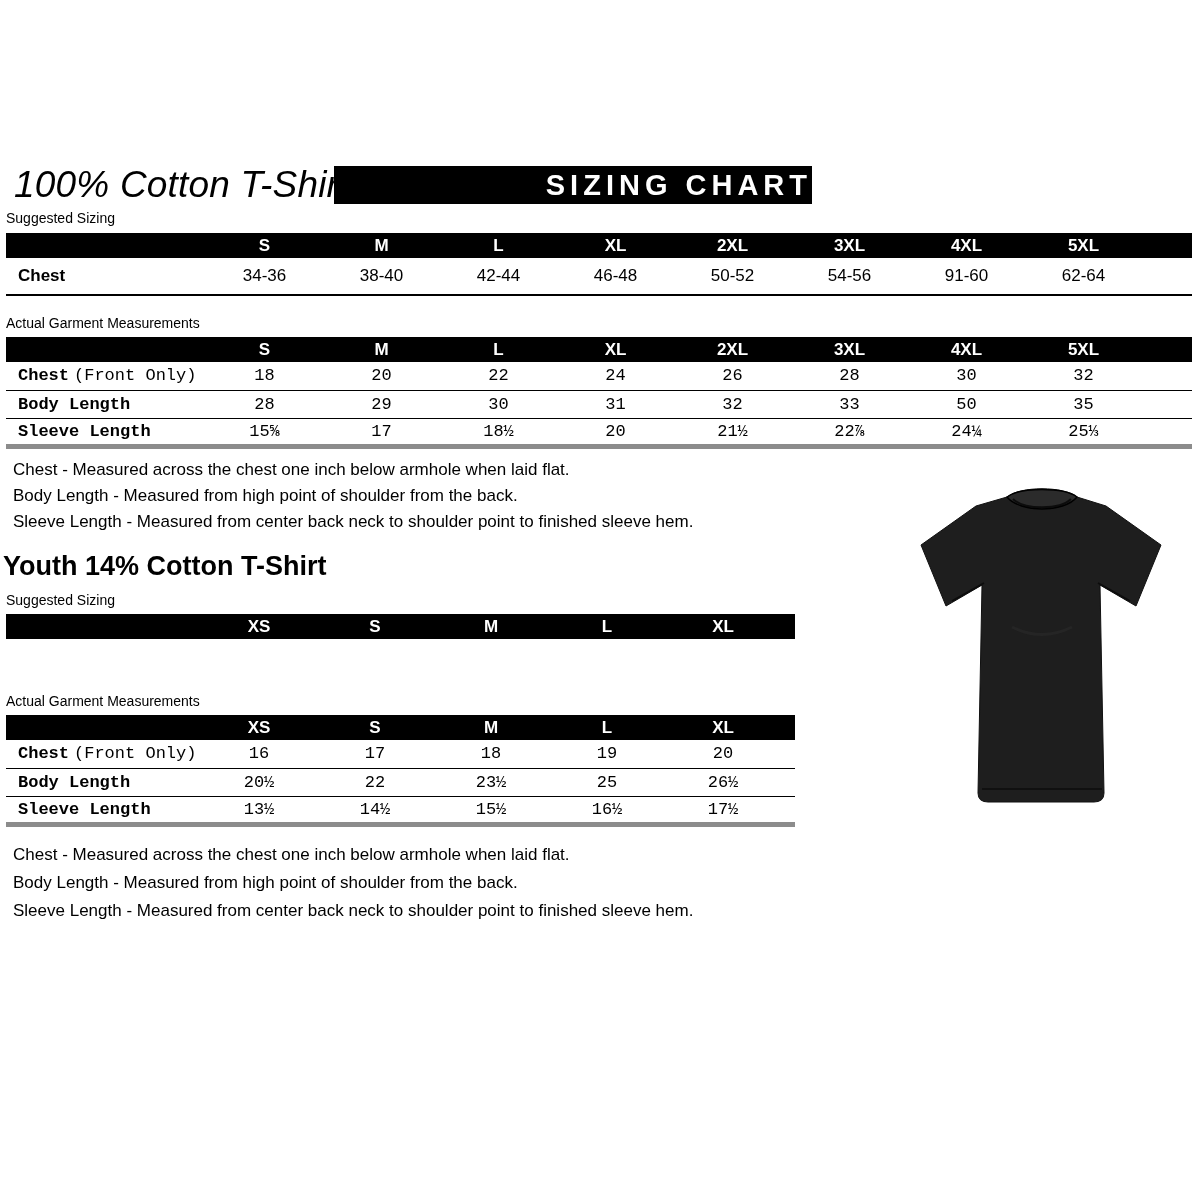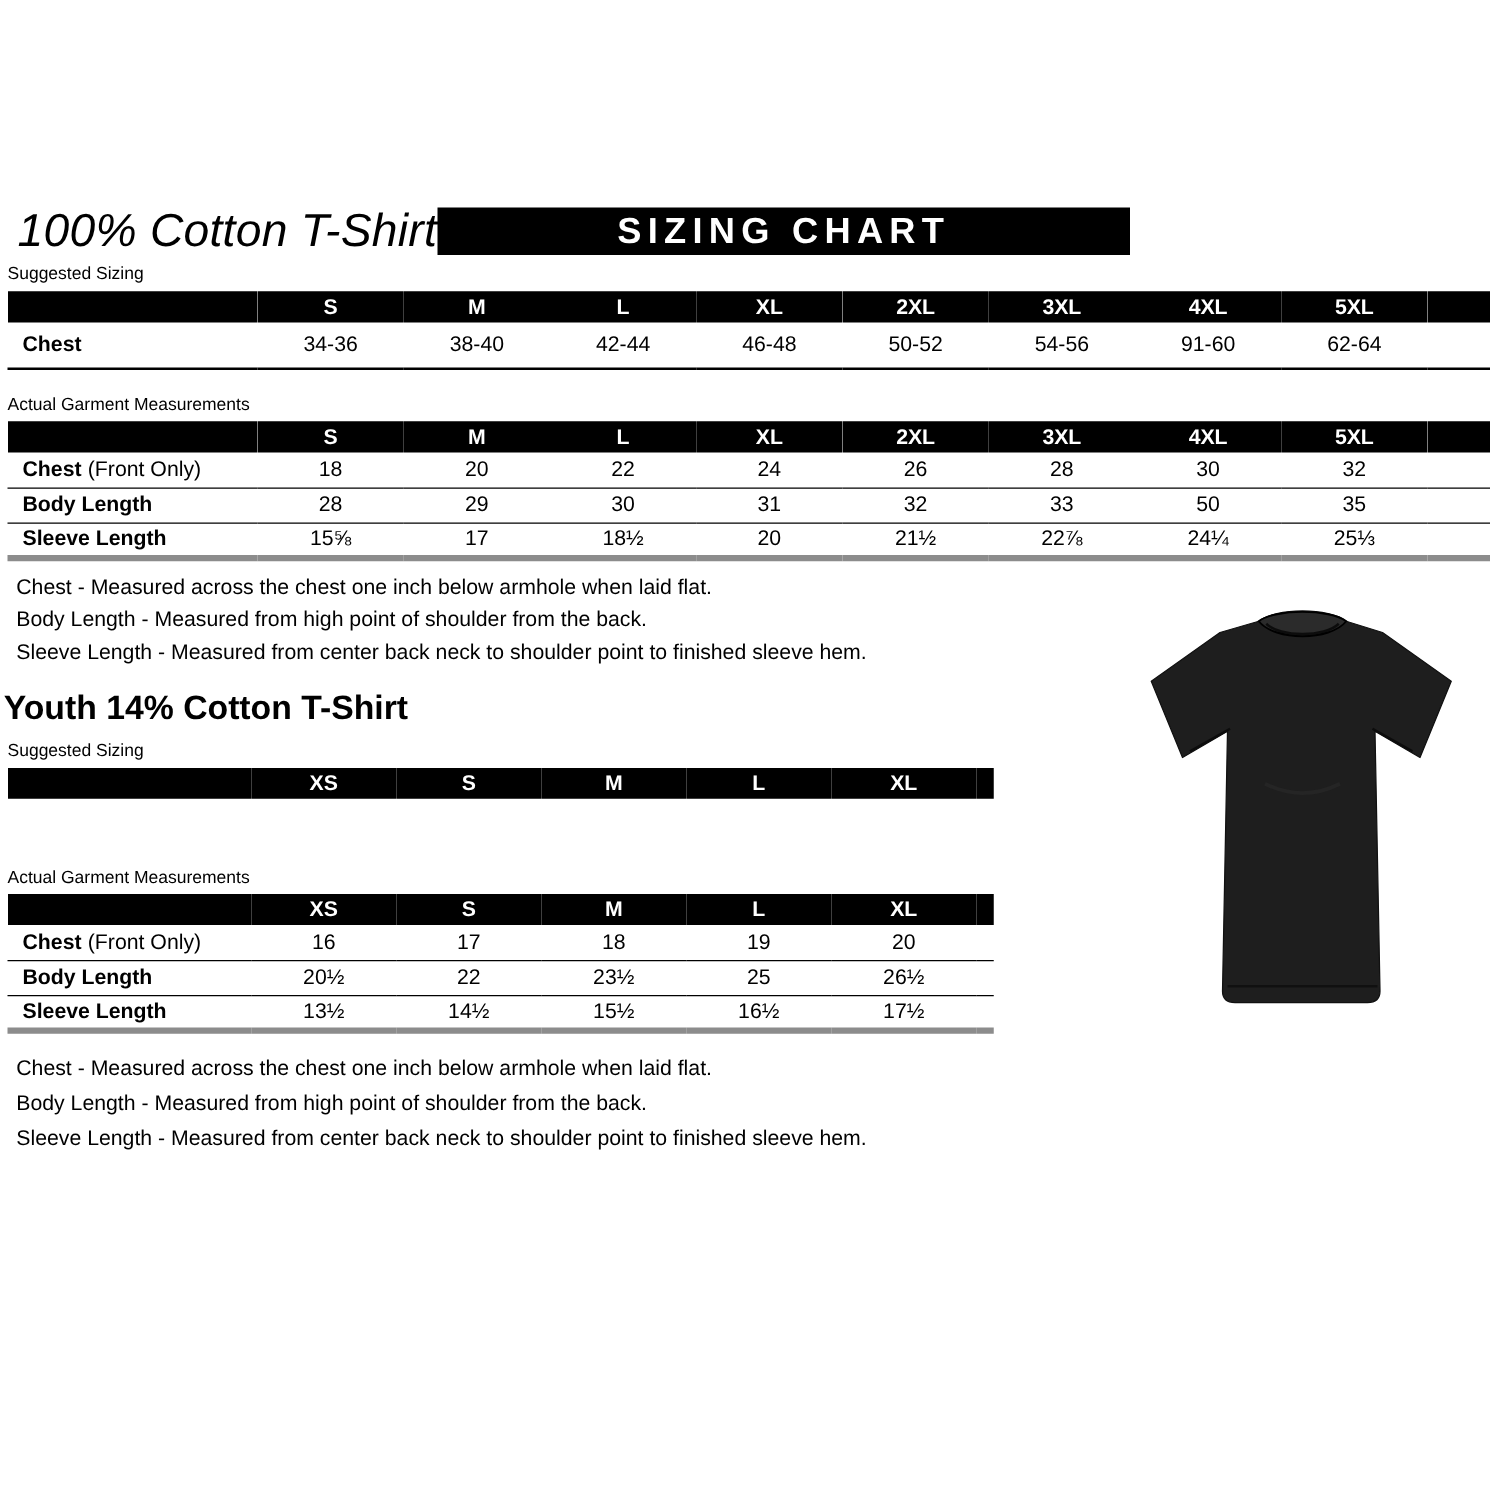--- a/index.html
+++ b/index.html
@@ -25,32 +25,32 @@
     height:25px; text-align:center; padding:0; overflow:hidden;
   }
   table.tbl td {
     font-size:17px; text-align:center; vertical-align:middle; padding:0;
     overflow:hidden; white-space:nowrap;
   }
   table.tbl td.lbl { text-align:left; padding-left:12px; font-weight:bold; }
   td.lbl .note { font-weight:normal; margin-left:5px; }
 
   table.sug td { height:37px; border-bottom:2px solid #000; }
-  table.act td { height:28px; border-bottom:1px solid #000; }
+  table.act td { height:28px; border-bottom:1px solid #000;font-family:Liberation Mono, monospace; }
   table.act tr.last td { border-bottom:5px solid #8c8c8c; }
 
   .notes26 div { font-size:17px; line-height:26px; }
   .notes28 div { font-size:17px; line-height:28px; }
 </style>
 </head>
 <body>
 
 <div class="abs page-title" style="left:14px; top:164px;">100% Cotton T-Shirt</div>
 
-<div class="abs banner" style="left:350px; top:166px; width:554px; height:38px;">
+<div class="abs banner" style="left:334px; top:166px; width:478px; height:38px;justify-content:flex-end;">
   <span>SIZING CHART</span>
 </div>
 
 <div class="abs section-label" style="left:6px; top:210px;">Suggested Sizing</div>
 
 <table class="abs tbl sug" style="left:6px; top:233px; width:1186px;">
   <colgroup>
     <col style="width:200px">
       <col style="width:117px">
       <col style="width:117px">

